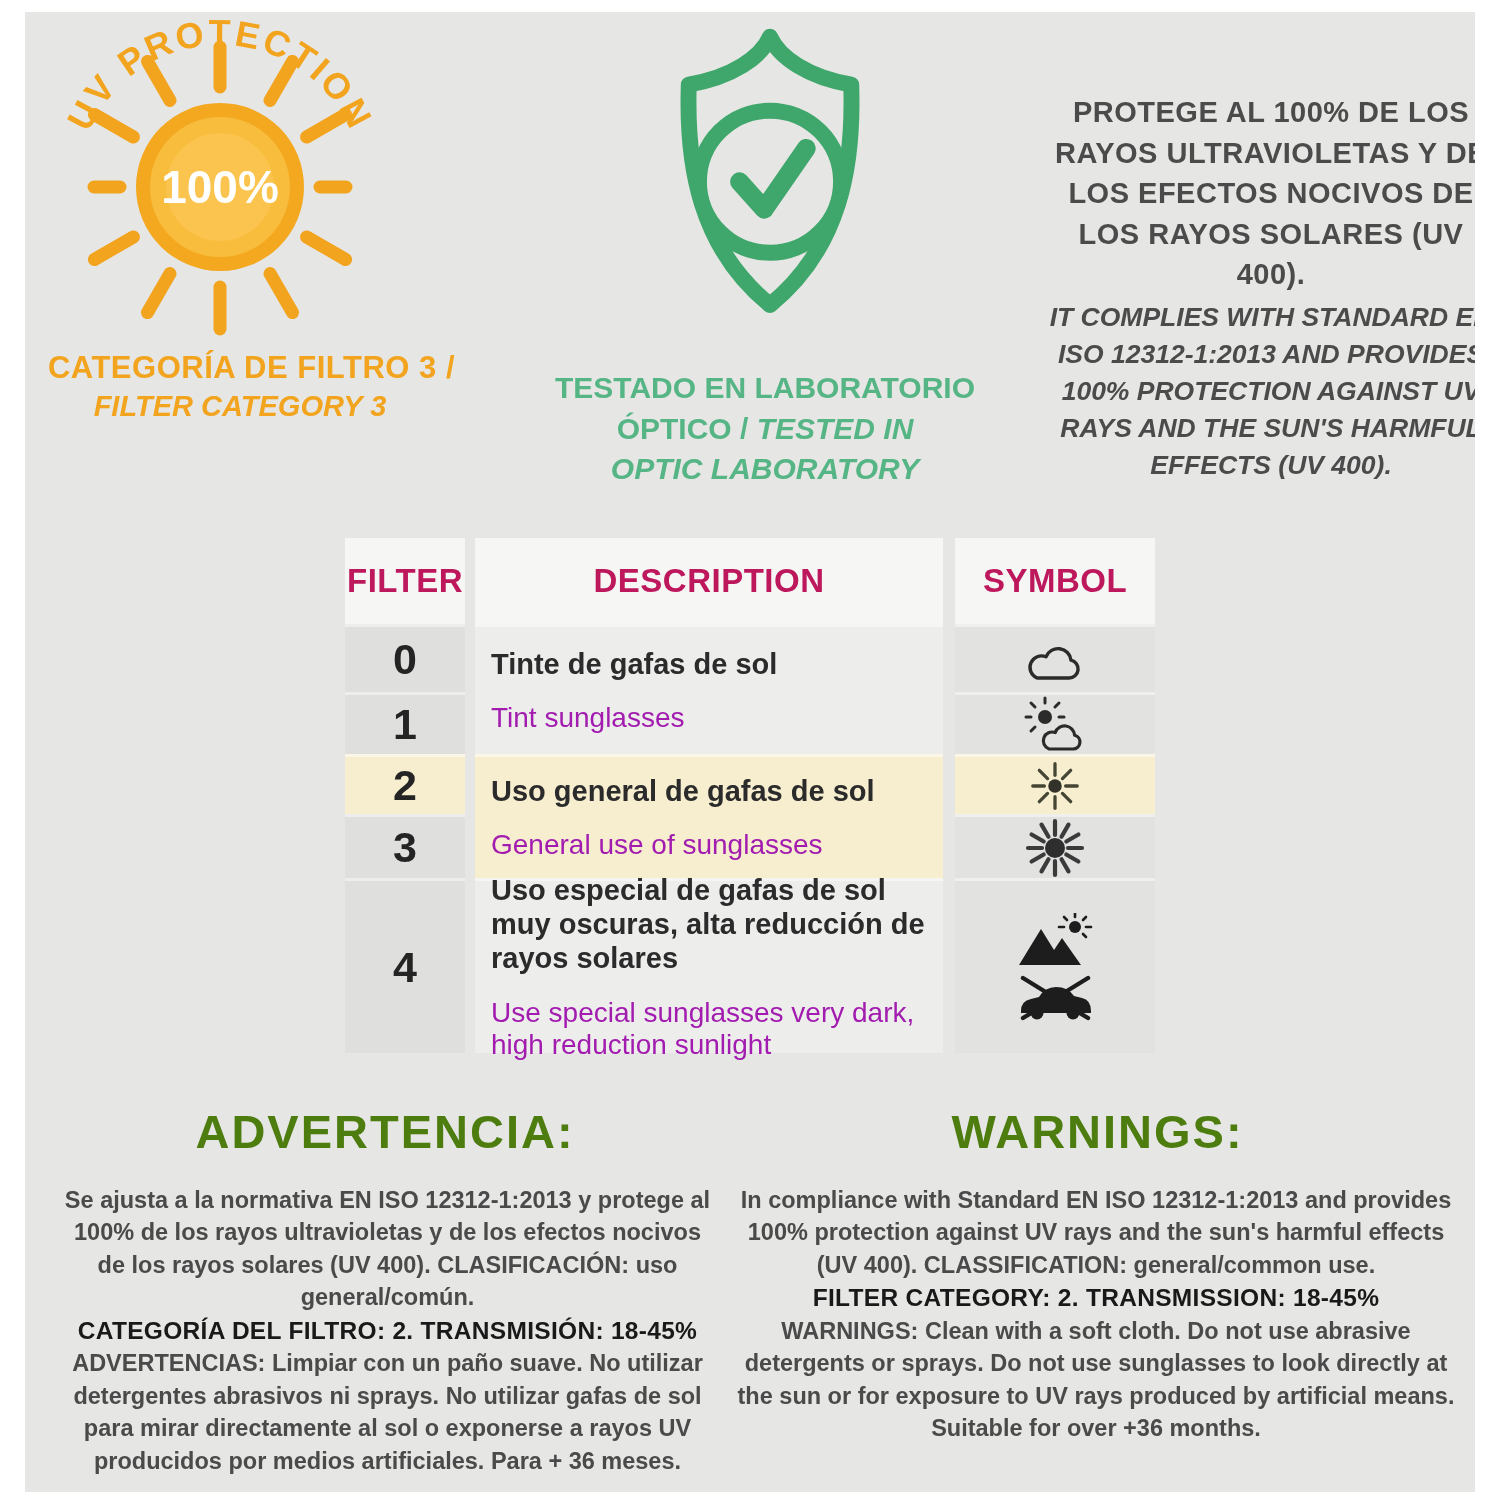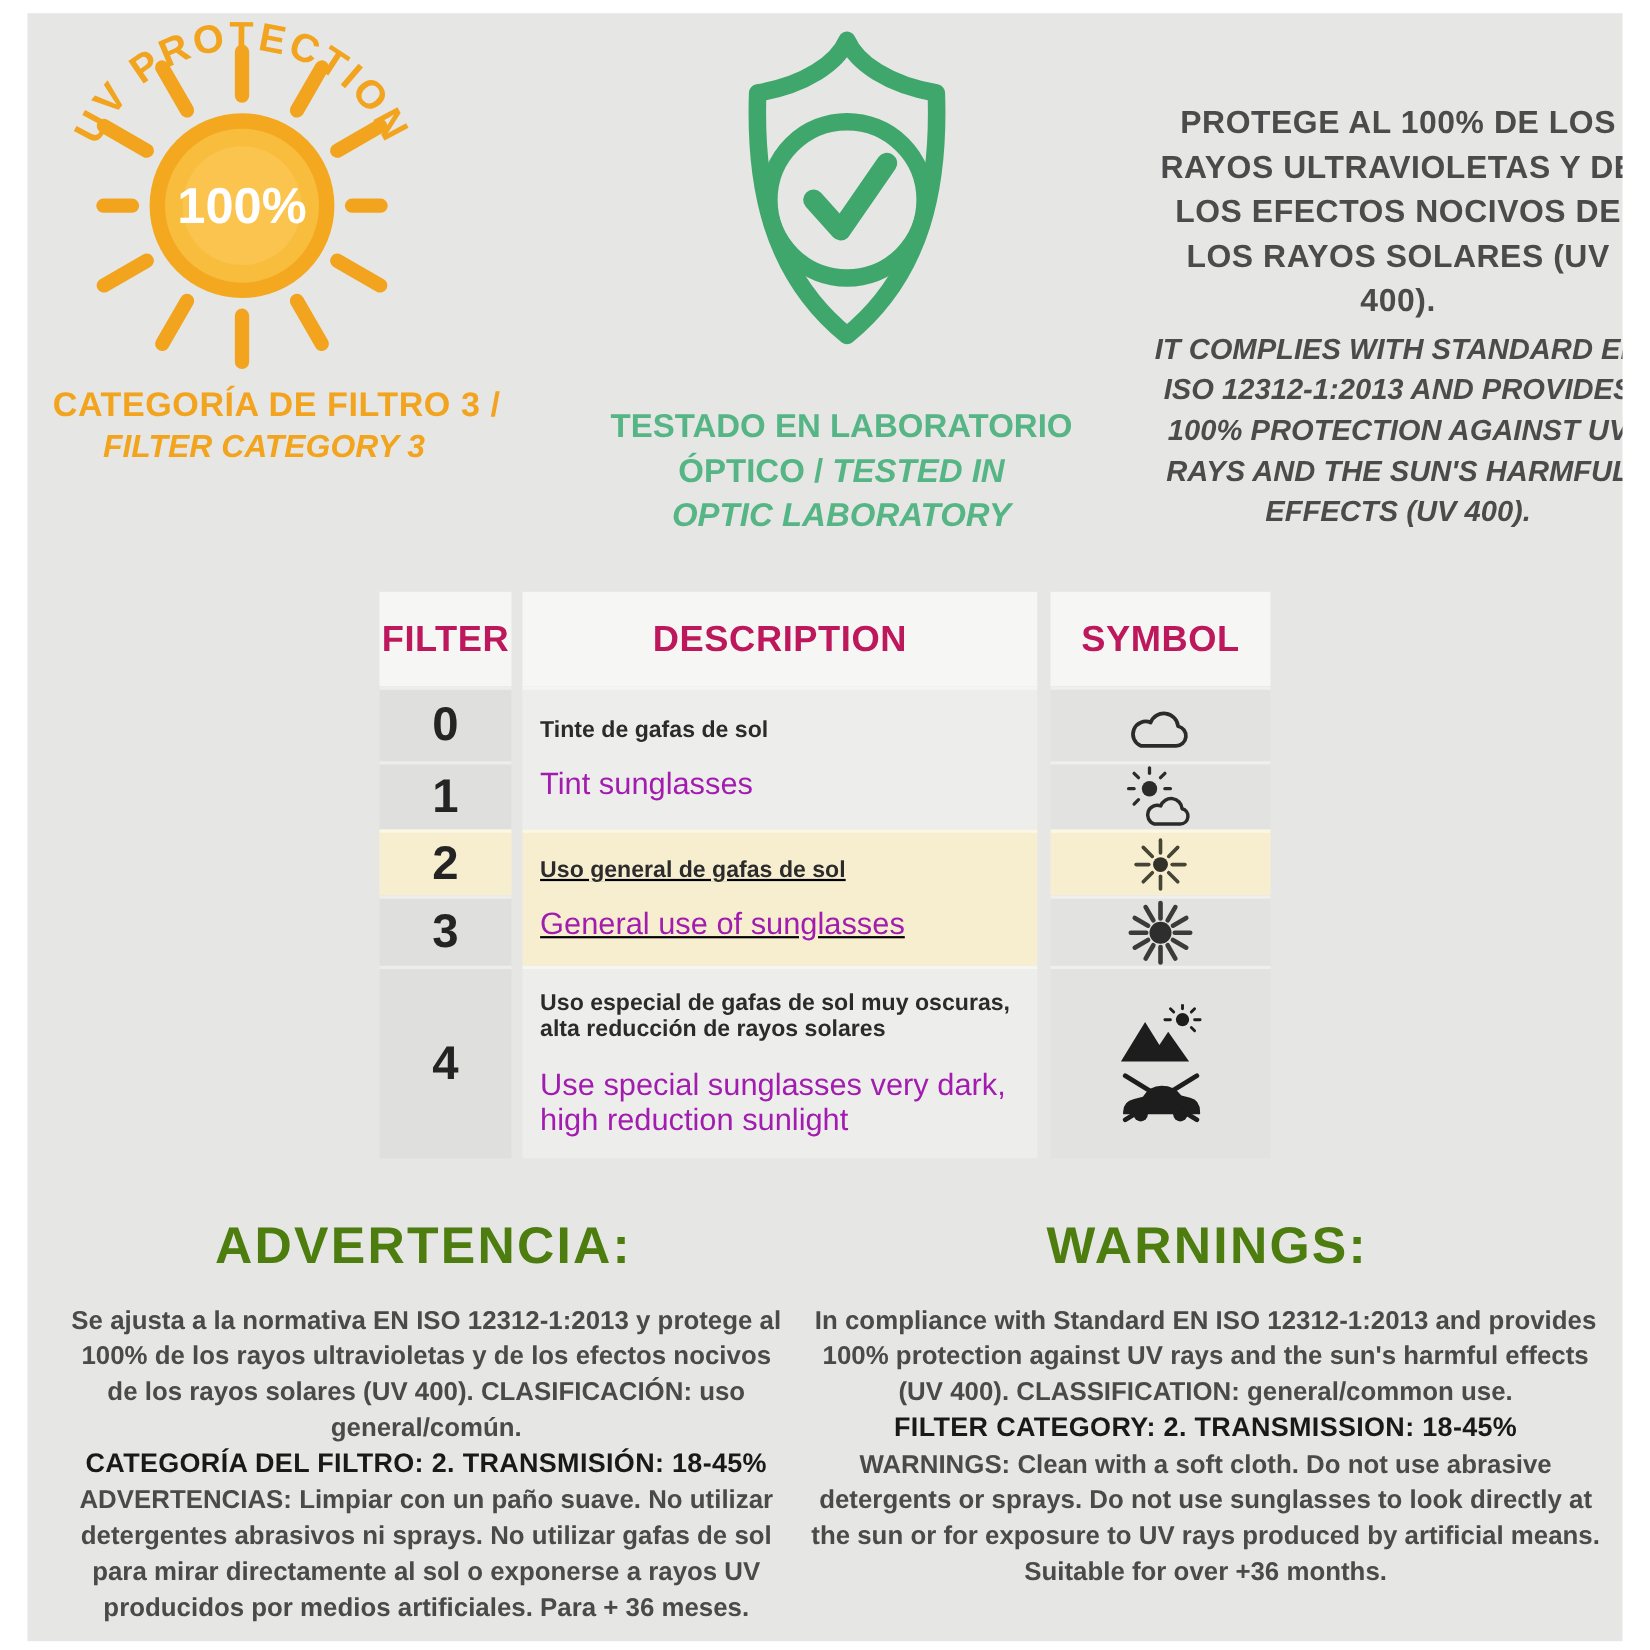--- a/index.html
+++ b/index.html
@@ -32,21 +32,21 @@
   .cell { position:relative; }
   .hdr  { background:#f6f6f5; display:flex; align-items:center; justify-content:center;
     font-size:33px; font-weight:bold; color:#be185d; letter-spacing:.5px; }
   .fcell { background:#dfdfde; display:flex; align-items:center; justify-content:center;
     font-size:43px; font-weight:bold; color:#242424; border-top:3px solid rgba(255,255,255,.45); }
   .scell { background:#e2e2e1; display:flex; align-items:center; justify-content:center;
     border-top:3px solid rgba(255,255,255,.45); }
   .dcell { background:#ededec; display:flex; flex-direction:column; justify-content:center;
     padding-left:16px; border-top:3px solid rgba(255,255,255,.45); }
   .cream { background:#f7eed0 !important; }
-  .d-es { font-size:21px; font-weight:bold; color:#2b2b2b; line-height:1.18; }
+  .d-es { font-size:29px; font-weight:bold; color:#2b2b2b; line-height:1.18; }
   .d-en { font-size:28px; font-weight:normal; color:#a21caf; line-height:1.15; margin-top:21px; }
   .sym-stack { display:flex; flex-direction:column; align-items:center; gap:8px; }
 
   
   .warn-title { position:absolute; text-align:center; font-size:47px; font-weight:bold;
     color:#4d7c0f; letter-spacing:2px; }
   .warn-body { position:absolute; text-align:center; font-size:23.5px; font-weight:bold;
     color:#4a4a4a; line-height:1.38; }
   .warn-body .hl { font-size:24.5px; color:#191919; letter-spacing:.3px;text-align:right; }
   svg { display:block; }
@@ -122,21 +122,21 @@
     <div class="cell fcell" style="grid-column:1;grid-row:2;">0</div>
     <div class="cell fcell" style="grid-column:1;grid-row:3;">1</div>
     <div class="cell fcell cream" style="grid-column:1;grid-row:4;">2</div>
     <div class="cell fcell" style="grid-column:1;grid-row:5;">3</div>
     <div class="cell fcell" style="grid-column:1;grid-row:6;">4</div>
 
     <div class="cell dcell" style="grid-column:3;grid-row:2/4;">
       <div class="d-es">Tinte de gafas de sol</div>
       <div class="d-en">Tint sunglasses</div>
     </div>
-    <div class="cell dcell cream" style="grid-column:3;grid-row:4/6;text-decoration:underline;">
+    <div class="cell dcell cream" style="grid-column:3;grid-row:4/6;">
       <div class="d-es">Uso general de gafas de sol</div>
       <div class="d-en">General use of sunglasses</div>
     </div>
     <div class="cell dcell" style="grid-column:3;grid-row:6;">
       <div class="d-es">Uso especial de gafas de sol muy oscuras, alta reducción de rayos solares</div>
       <div class="d-en">Use special sunglasses very dark, high reduction sunlight</div>
     </div>
 
     <div class="cell scell" style="grid-column:5;grid-row:2;">
       <svg width="64" height="44" viewBox="0 0 64 44">

